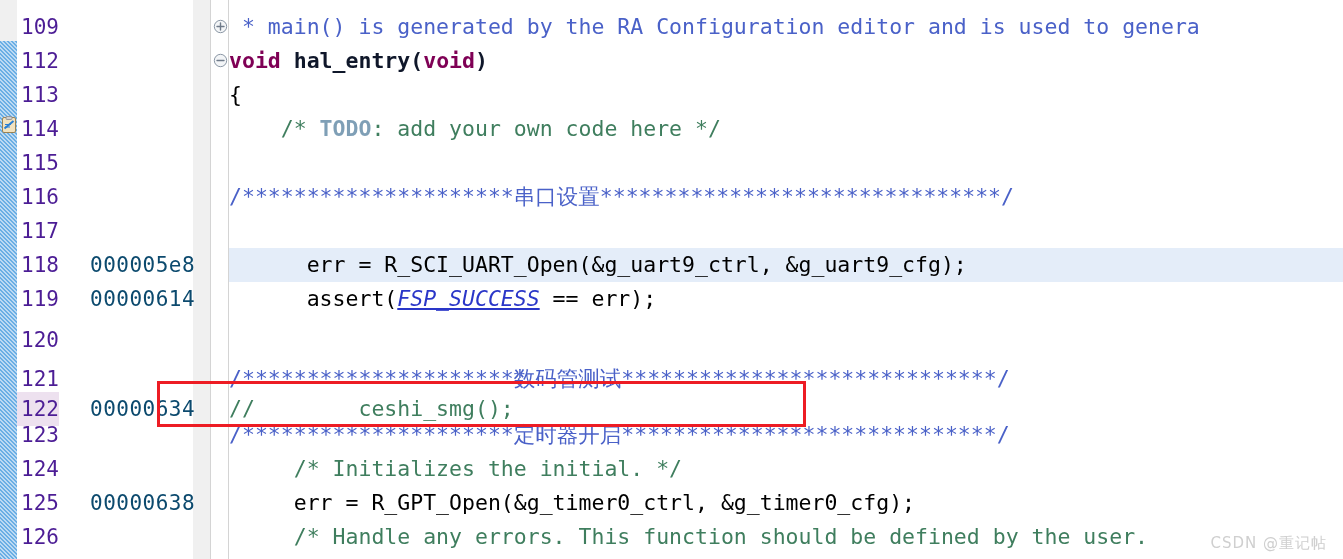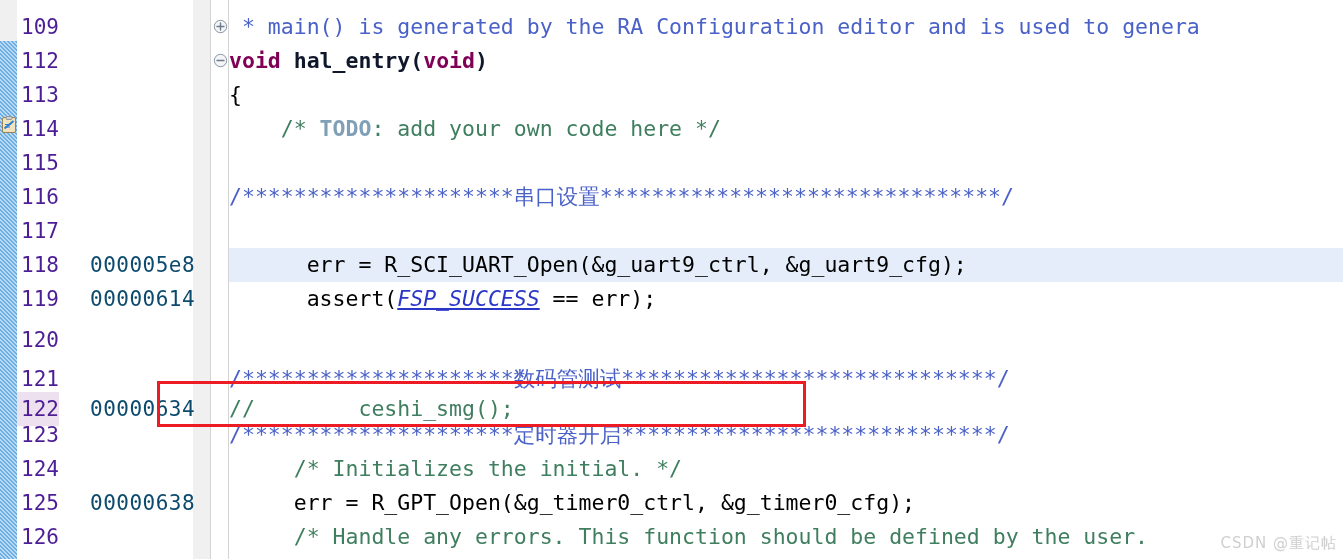--- a/index.html
+++ b/index.html
@@ -169,21 +169,21 @@
     width: 649px;
     height: 46px;
     border: 3px solid #ed1c24;
     box-sizing: border-box;
     pointer-events: none;
   }
 
   
   .watermark {
     position: absolute;
-    right: 6px;
+    right: 16px;
     bottom: 6px;
     font-size: 15px;
     color: #cfcfcf;
     font-family: "DejaVu Sans", "Liberation Sans", sans-serif;
     letter-spacing: 1px;
     white-space: nowrap;
   }
 </style>
 </head>
 <body>

